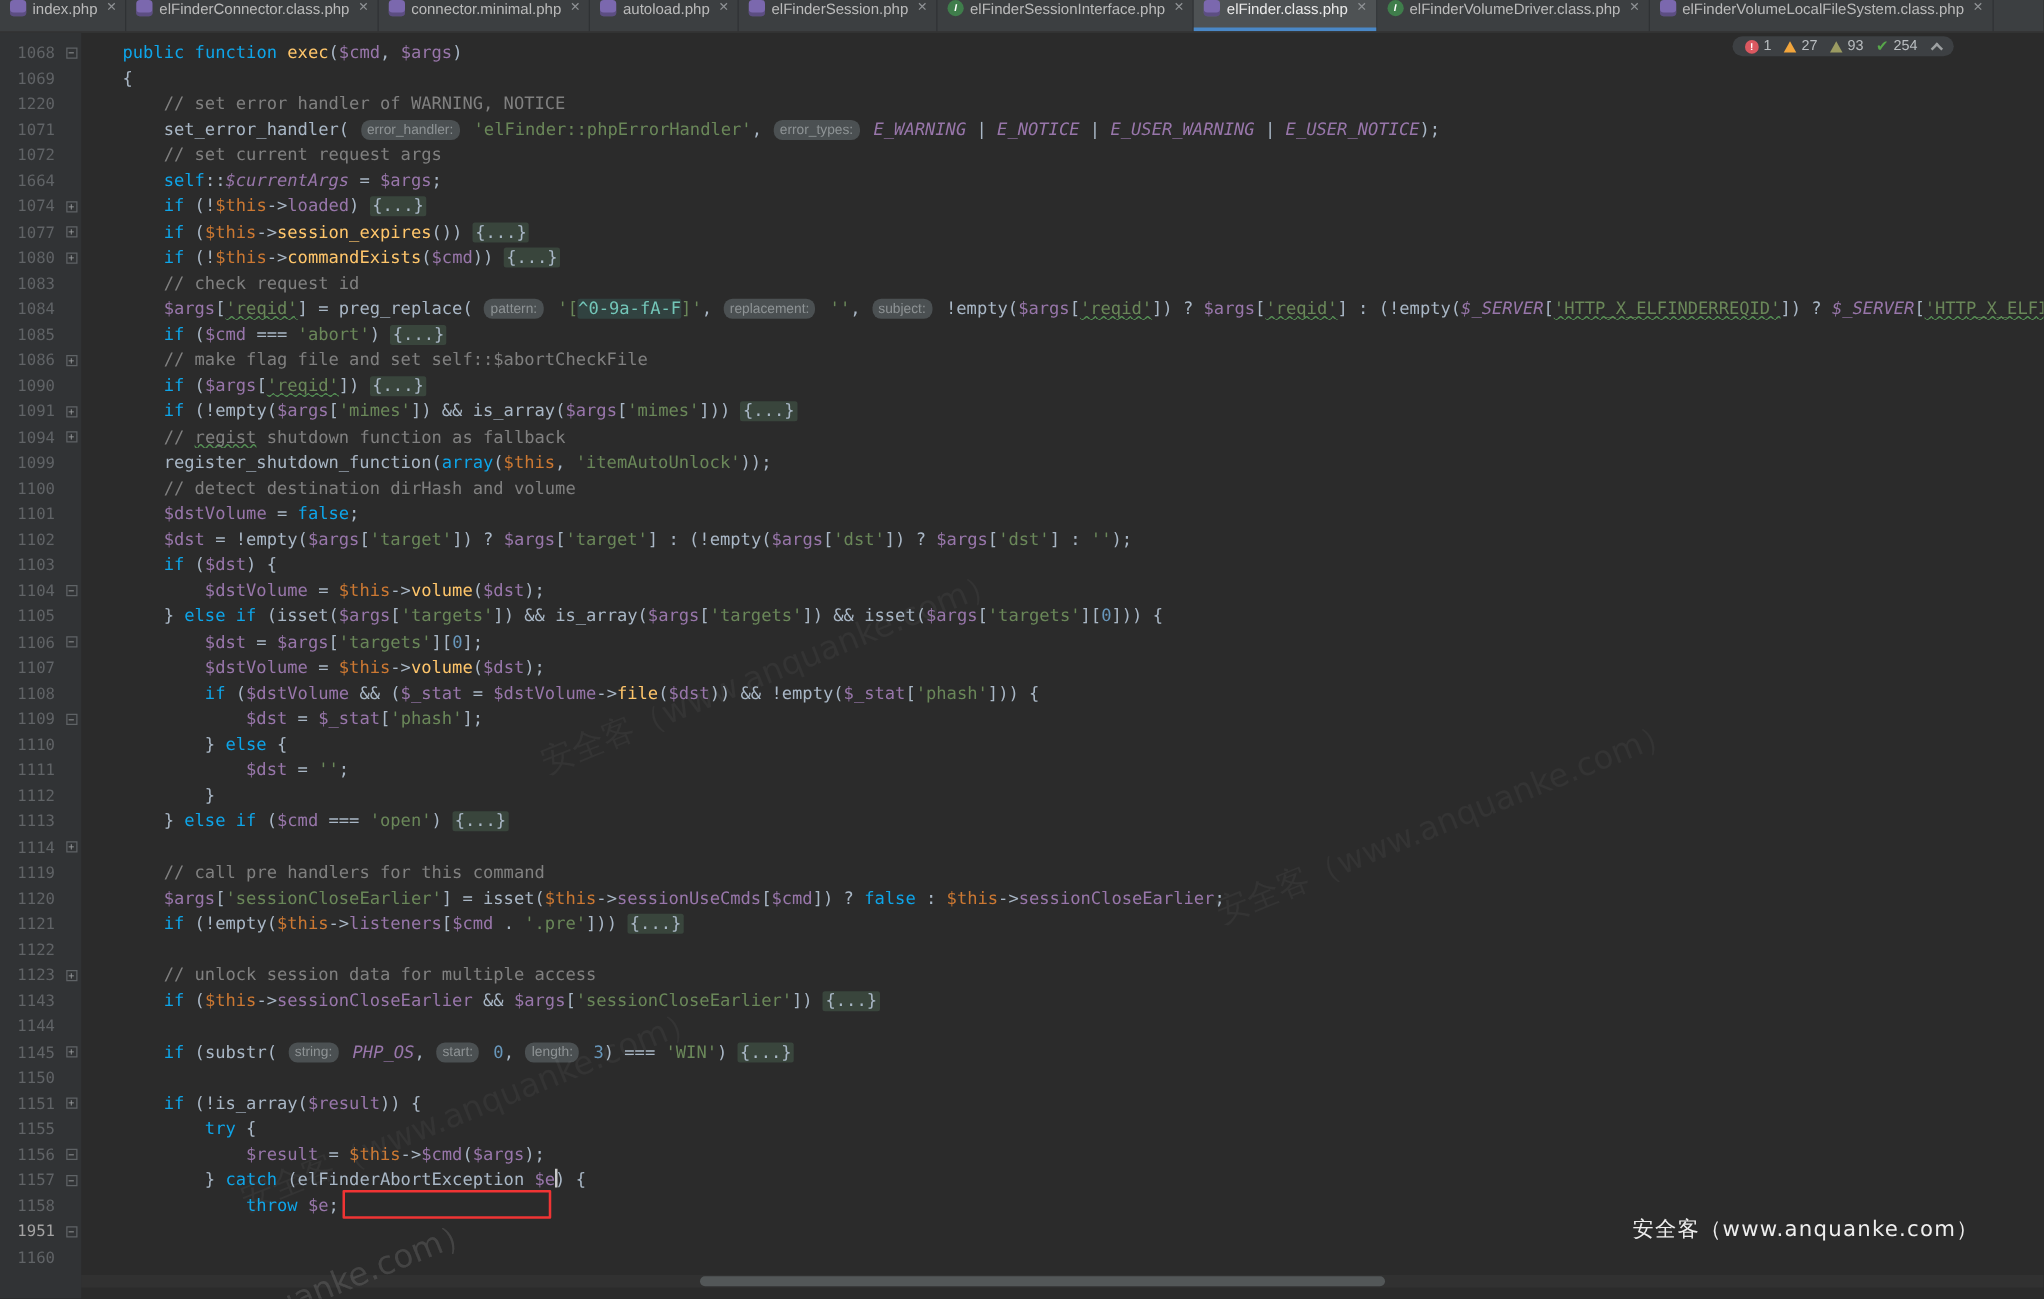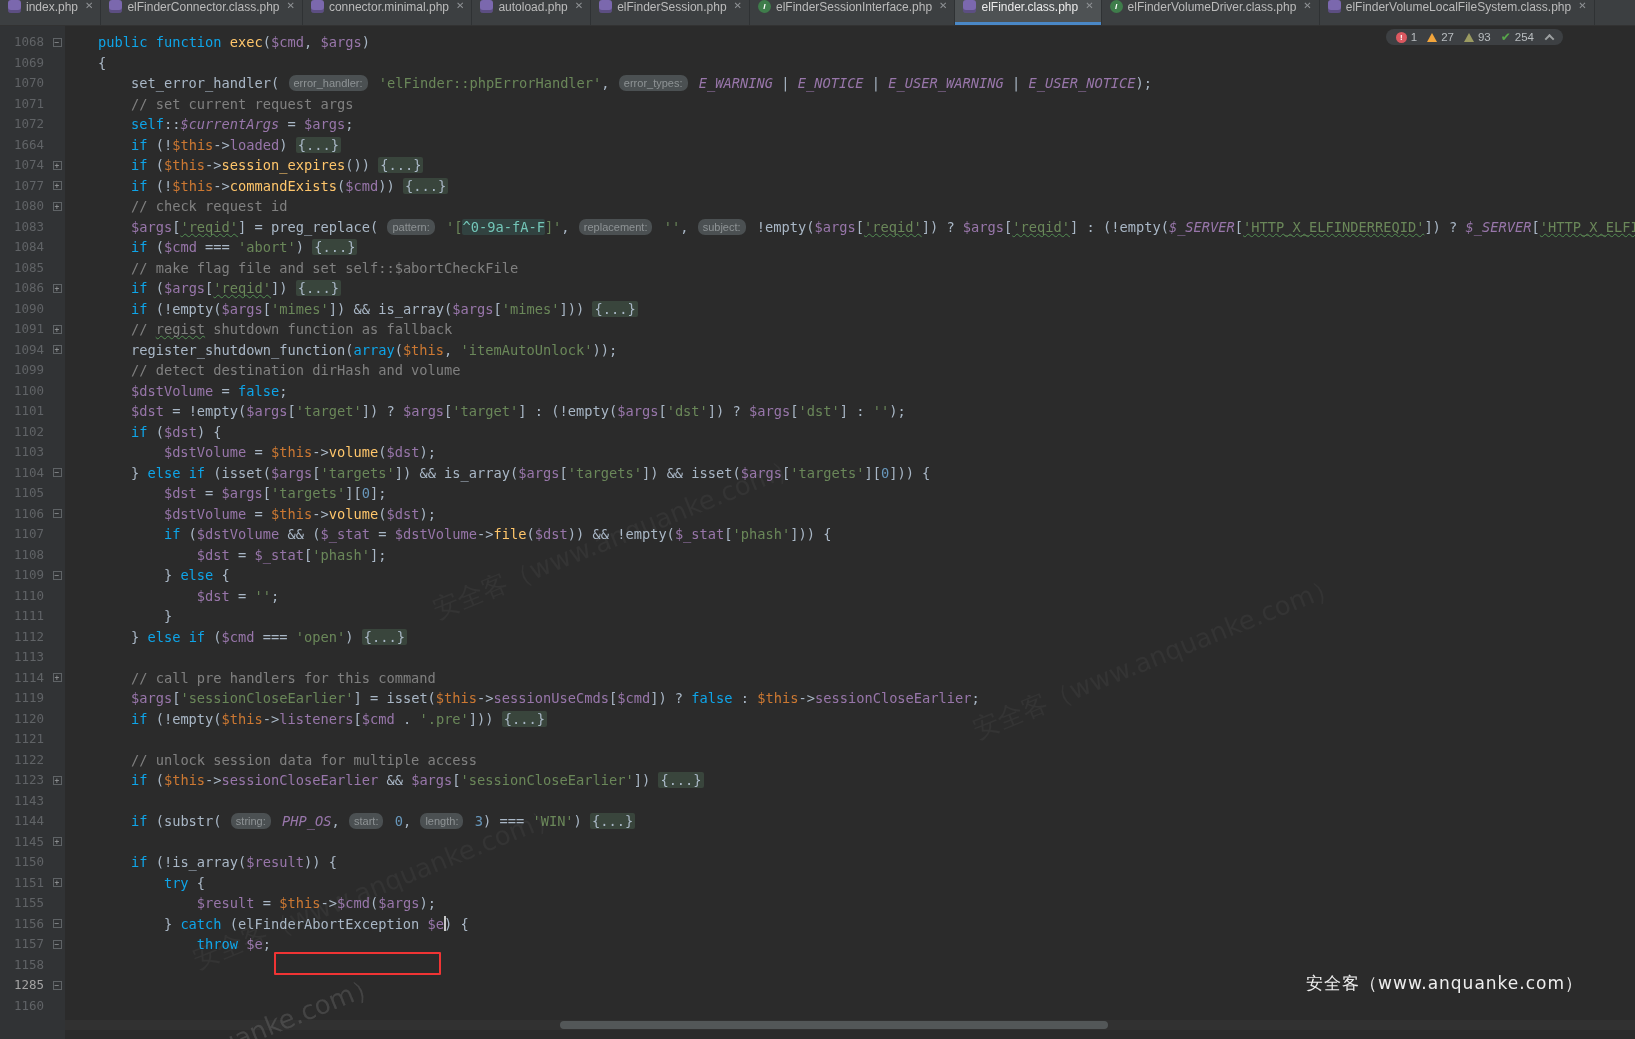--- a/index.html
+++ b/index.html
@@ -150,21 +150,21 @@
         <span class="lnum">1068</span>
         <span class="fmark">
           <i class="fsq">−</i>
         </span>
       </div>
       <div class="grow">
         <span class="lnum">1069</span>
         <span class="fmark"></span>
       </div>
       <div class="grow">
-        <span class="lnum">1070</span>
+        <span class="lnum">1220</span>
         <span class="fmark"></span>
       </div>
       <div class="grow">
         <span class="lnum">1071</span>
         <span class="fmark"></span>
       </div>
       <div class="grow">
         <span class="lnum">1072</span>
         <span class="fmark"></span>
       </div>
@@ -356,34 +356,35 @@
         <span class="lnum">1157</span>
         <span class="fmark">
           <i class="fsq">−</i>
         </span>
       </div>
       <div class="grow">
         <span class="lnum">1158</span>
         <span class="fmark"></span>
       </div>
       <div class="grow cur">
-        <span class="lnum">1285</span>
+        <span class="lnum">1951</span>
         <span class="fmark">
           <i class="fsq">−</i>
         </span>
       </div>
       <div class="grow">
         <span class="lnum">1160</span>
         <span class="fmark"></span>
       </div>
     </div>
   <div class="code">
     <div class="red-box"></div>
   <div class="crow"><span class="s-t">    </span><span class="s-k">public</span><span class="s-t"> </span><span class="s-k">function</span><span class="s-t"> </span><span class="s-f">exec</span><span class="s-t">(</span><span class="s-v">$cmd</span><span class="s-t">, </span><span class="s-v">$args</span><span class="s-t">)</span></div>
       <div class="crow"><span class="s-t">    {</span></div>
+      <div class="crow"><span class="s-t">        </span><span class="s-c">// set error handler of WARNING, NOTICE</span></div>
       <div class="crow"><span class="s-t">        set_error_handler( </span><span class="hint">error_handler:</span><span class="s-s"> 'elFinder::phpErrorHandler'</span><span class="s-t">, </span><span class="hint">error_types:</span><span class="s-t"> </span><span class="s-v s-i">E_WARNING</span><span class="s-t"> | </span><span class="s-v s-i">E_NOTICE</span><span class="s-t"> | </span><span class="s-v s-i">E_USER_WARNING</span><span class="s-t"> | </span><span class="s-v s-i">E_USER_NOTICE</span><span class="s-t">);</span></div>
       <div class="crow"><span class="s-t">        </span><span class="s-c">// set current request args</span></div>
       <div class="crow"><span class="s-t">        </span><span class="s-k">self</span><span class="s-t">::</span><span class="s-v s-i">$currentArgs</span><span class="s-t"> = </span><span class="s-v">$args</span><span class="s-t">;</span></div>
       <div class="crow"><span class="s-t">        </span><span class="s-k">if</span><span class="s-t"> (!</span><span class="s-th">$this</span><span class="s-t">-&gt;</span><span class="s-v">loaded</span><span class="s-t">) </span><span class="foldtag">{...}</span></div>
       <div class="crow"><span class="s-t">        </span><span class="s-k">if</span><span class="s-t"> (</span><span class="s-th">$this</span><span class="s-t">-&gt;</span><span class="s-f">session_expires</span><span class="s-t">()) </span><span class="foldtag">{...}</span></div>
       <div class="crow"><span class="s-t">        </span><span class="s-k">if</span><span class="s-t"> (!</span><span class="s-th">$this</span><span class="s-t">-&gt;</span><span class="s-f">commandExists</span><span class="s-t">(</span><span class="s-v">$cmd</span><span class="s-t">)) </span><span class="foldtag">{...}</span></div>
       <div class="crow"><span class="s-t">        </span><span class="s-c">// check request id</span></div>
       <div class="crow"><span class="s-t">        </span><span class="s-v">$args</span><span class="s-t">[</span><span class="s-s s-wavy">'reqid'</span><span class="s-t">] = preg_replace( </span><span class="hint">pattern:</span><span class="s-t"> </span><span class="s-s">'[</span><span class="s-rx">^0-9a-fA-F</span><span class="s-s">]'</span><span class="s-t">, </span><span class="hint">replacement:</span><span class="s-t"> </span><span class="s-s">''</span><span class="s-t">, </span><span class="hint">subject:</span><span class="s-t"> !empty(</span><span class="s-v">$args</span><span class="s-t">[</span><span class="s-s s-wavy">'reqid'</span><span class="s-t">]) ? </span><span class="s-v">$args</span><span class="s-t">[</span><span class="s-s s-wavy">'reqid'</span><span class="s-t">] : (!empty(</span><span class="s-v s-i">$_SERVER</span><span class="s-t">[</span><span class="s-s s-wavy">'HTTP_X_ELFINDERREQID'</span><span class="s-t">]) ? </span><span class="s-v s-i">$_SERVER</span><span class="s-t">[</span><span class="s-s s-wavy">'HTTP_X_ELFINDERREQID'</span></div>
       <div class="crow"><span class="s-t">        </span><span class="s-k">if</span><span class="s-t"> (</span><span class="s-v">$cmd</span><span class="s-t"> === </span><span class="s-s">'abort'</span><span class="s-t">) </span><span class="foldtag">{...}</span></div>
       <div class="crow"><span class="s-t">        </span><span class="s-c">// make flag file and set self::$abortCheckFile</span></div>

